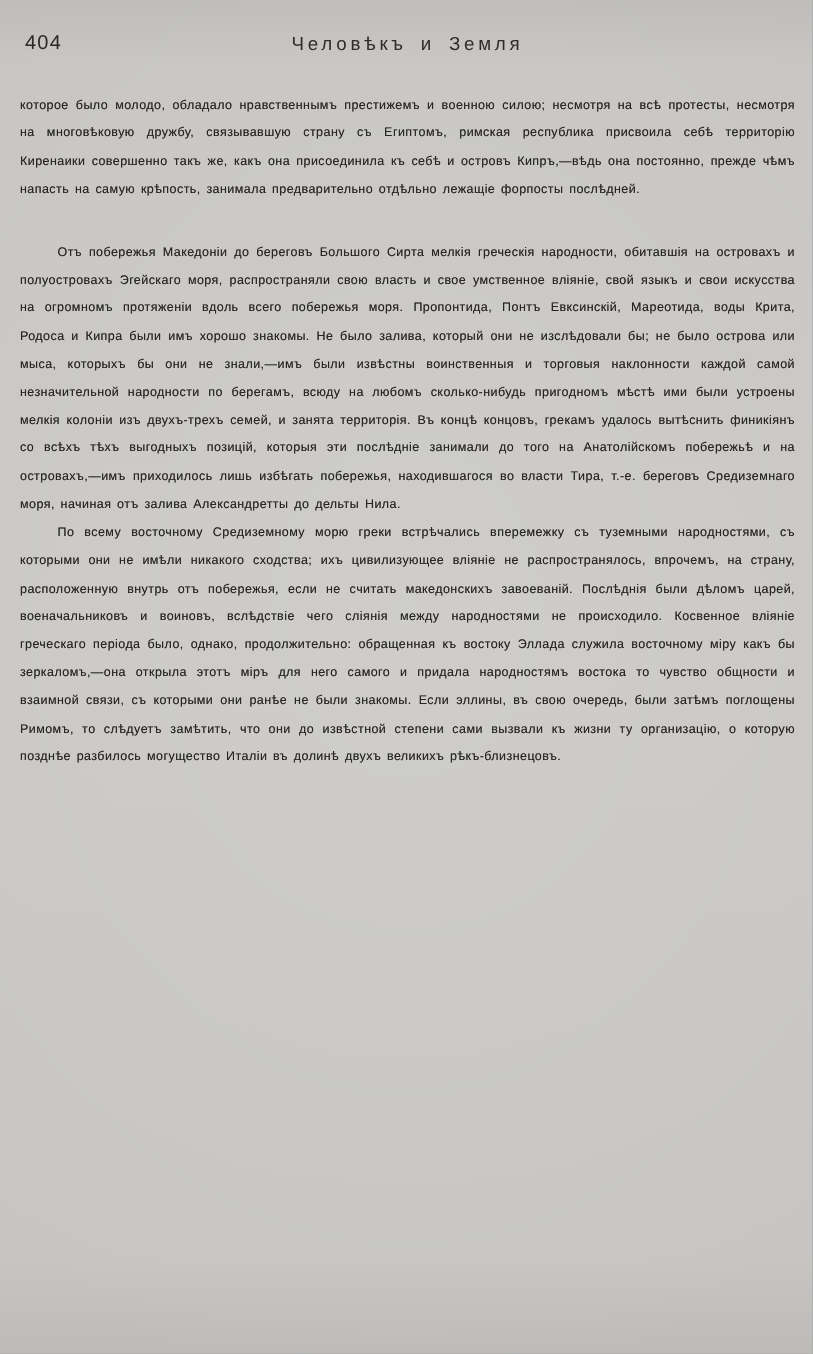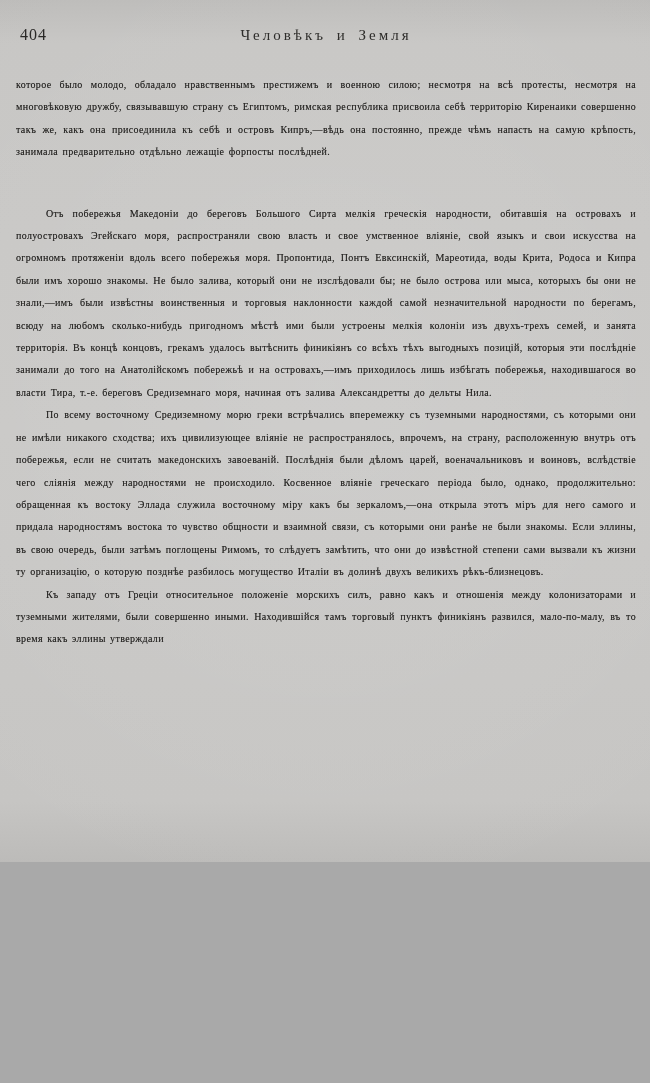--- a/index.html
+++ b/index.html
@@ -3,29 +3,29 @@
 <meta charset="utf-8">
 <style>
   html, body {
     margin: 0;
     padding: 0;
     background: #a9a9a9;
   }
   .scan-page {
     position: relative;
     width: 650px;
-    height: 862px;
+    height: 1083px;
     box-sizing: border-box;
     margin: 0 auto;
     padding: 26px 14px 13px 16px;
     background:
       radial-gradient(ellipse 120% 90% at 50% 45%, rgba(255,255,255,0.10), rgba(0,0,0,0) 70%),
       linear-gradient(180deg, #bdbcba 0%, #c7c6c4 5%, #c9c8c6 50%, #c6c5c3 93%, #bcbbb9 100%);
     overflow: hidden;
-    font-family: Liberation Serif, serif;
+    font-family: Liberation Sans, sans-serif;
     color: #242322;
   }
   .page-header {
     position: relative;
     height: 24px;
     margin-bottom: 24px;
   }
   .page-number {
     position: absolute;
     left: 4px;
@@ -55,31 +55,30 @@
     color: #262523;
     text-shadow: 0 0 0.4px rgba(40,38,36,0.55);
   }
   .para {
     margin: 0;
   }
   .para.indent {
     text-indent: 30px;
   }
   .para.gap-before {
-    margin-top: 39px;
+    margin-top: 28px;
   }
 </style>
 </head>
 <body>
 
 <div class="scan-page">
   <div class="page-header">
     <span class="page-number">404</span>
     <span class="running-title">Человѣкъ и Земля</span>
   </div>
 
   <div class="text-block">
     <p class="para">которое было молодо, обладало нравственнымъ престижемъ и военною силою; несмотря на всѣ протесты, несмотря на многовѣковую дружбу, связывавшую страну съ Египтомъ, римская республика присвоила себѣ территорію Киренаики совершенно такъ же, какъ она присоединила къ себѣ и островъ Кипръ,—вѣдь она постоянно, прежде чѣмъ напасть на самую крѣпость, занимала предварительно отдѣльно лежащіе форпосты послѣдней.</p>
     <p class="para indent gap-before">Отъ побережья Македоніи до береговъ Большого Сирта мелкія греческія народности, обитавшія на островахъ и полуостровахъ Эгейскаго моря, распространяли свою власть и свое умственное вліяніе, свой языкъ и свои искусства на огромномъ протяженіи вдоль всего побережья моря. Пропонтида, Понтъ Евксинскій, Мареотида, воды Крита, Родоса и Кипра были имъ хорошо знакомы. Не было залива, который они не изслѣдовали бы; не было острова или мыса, которыхъ бы они не знали,—имъ были извѣстны воинственныя и торговыя наклонности каждой самой незначительной народности по берегамъ, всюду на любомъ сколько-нибудь пригодномъ мѣстѣ ими были устроены мелкія колоніи изъ двухъ-трехъ семей, и занята территорія. Въ концѣ концовъ, грекамъ удалось вытѣснить финикіянъ со всѣхъ тѣхъ выгодныхъ позицій, которыя эти послѣдніе занимали до того на Анатолійскомъ побережьѣ и на островахъ,—имъ приходилось лишь избѣгать побережья, находившагося во власти Тира, т.-е. береговъ Средиземнаго моря, начиная отъ залива Александретты до дельты Нила.</p>
     <p class="para indent">По всему восточному Средиземному морю греки встрѣчались вперемежку съ туземными народностями, съ которыми они не имѣли никакого сходства; ихъ цивилизующее вліяніе не распространялось, впрочемъ, на страну, расположенную внутрь отъ побережья, если не считать македонскихъ завоеваній. Послѣднія были дѣломъ царей, военачальниковъ и воиновъ, вслѣдствіе чего сліянія между народностями не происходило. Косвенное вліяніе греческаго періода было, однако, продолжительно: обращенная къ востоку Эллада служила восточному міру какъ бы зеркаломъ,—она открыла этотъ міръ для него самого и придала народностямъ востока то чувство общности и взаимной связи, съ которыми они ранѣе не были знакомы. Если эллины, въ свою очередь, были затѣмъ поглощены Римомъ, то слѣдуетъ замѣтить, что они до извѣстной степени сами вызвали къ жизни ту организацію, о которую позднѣе разбилось могущество Италіи въ долинѣ двухъ великихъ рѣкъ-близнецовъ.</p>
-    <p class="para indent">Къ западу отъ Греціи относительное положеніе морскихъ силъ, равно какъ и отношенія между колонизаторами и туземными жителями, были совершенно иными. Находившійся тамъ торговый пунктъ финикіянъ развился, мало-по-малу, въ то время какъ эллины утверждали</p>
   </div>
 </div>
 
 </body></html>

